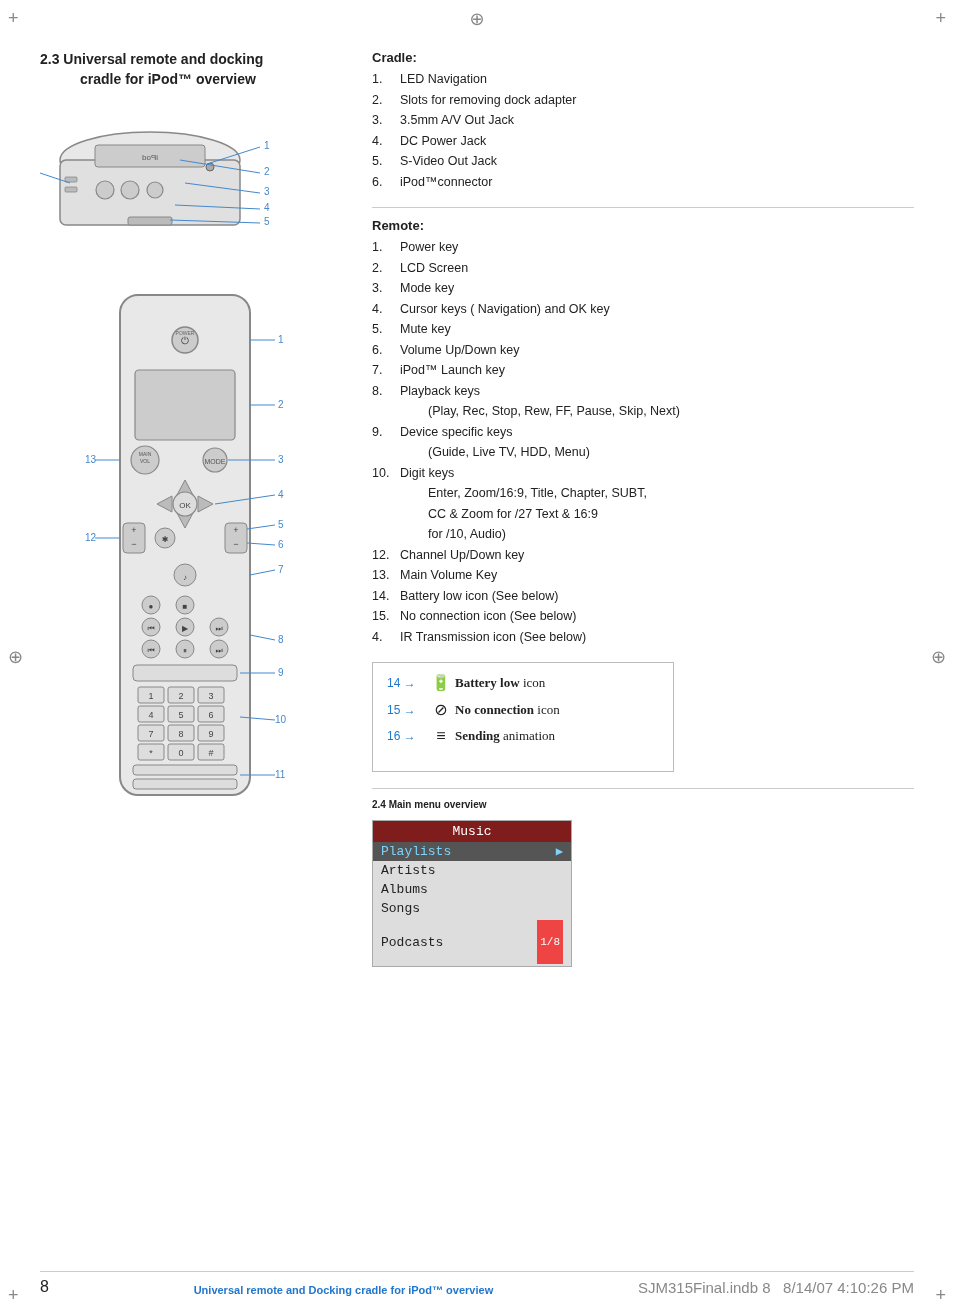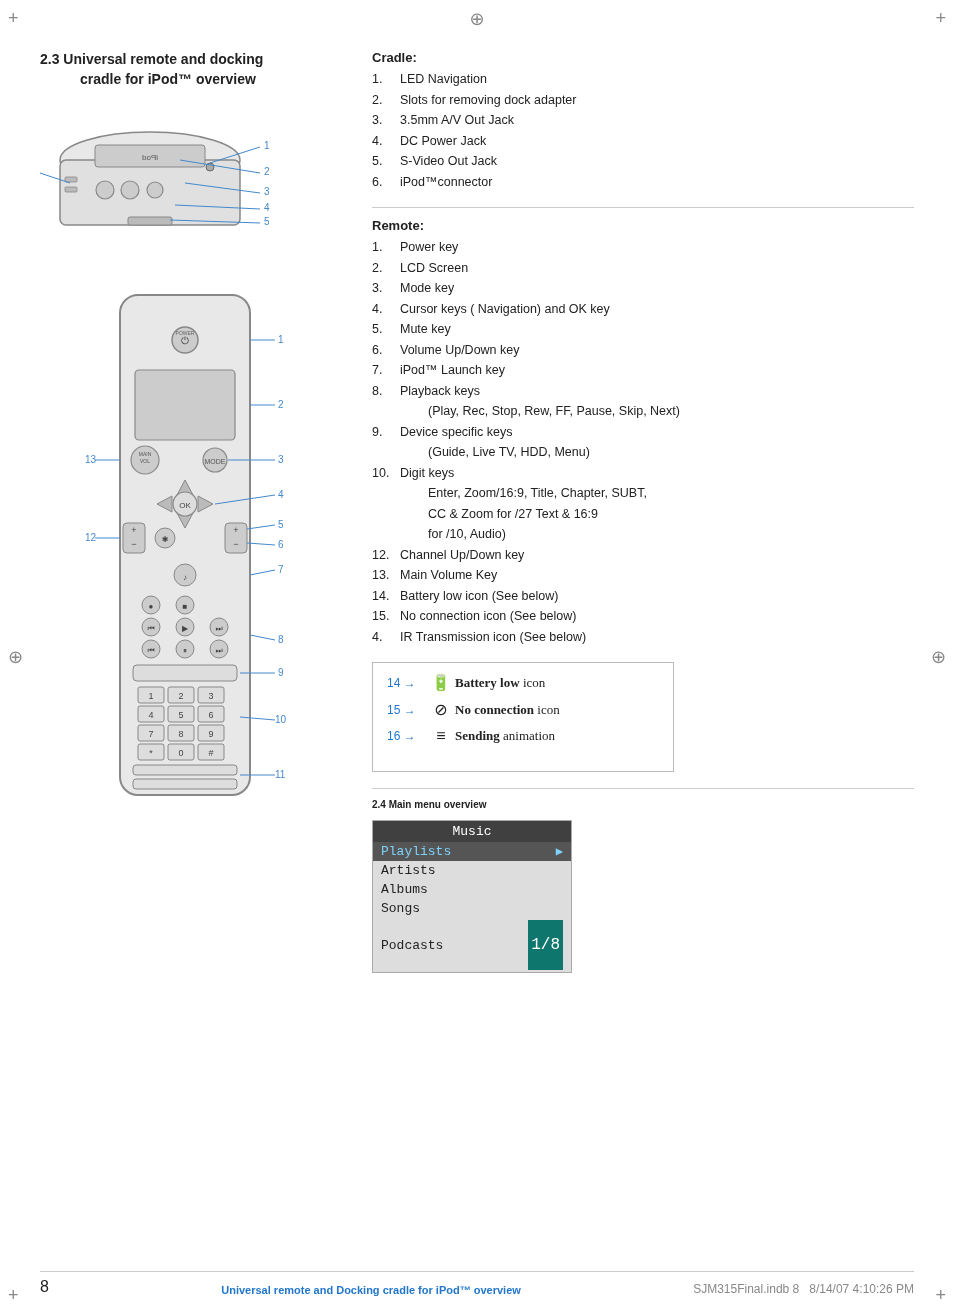--- a/index.html
+++ b/index.html
@@ -147,21 +147,21 @@
       font-size: 10px;
       margin-bottom: 10px;
     }
     .menu-screen {
       width: 200px;
       border: 1px solid #aaa;
       background: #ddd;
       overflow: hidden;
     }
     .menu-title-bar {
-      background: #404040;
+      background: #7f1d1d;
       color: #fff;
       text-align: center;
       font-size: 13px;
       padding: 3px 17px;
       font-family: 'Courier New', monospace;
     }
     .menu-item {
       display: flex;
       justify-content: space-between;
       align-items: center;
@@ -171,23 +171,23 @@
       background: #ddd;
       color: #222;
       border-bottom: none;
     }
     .menu-item.selected {
       background: #555;
       color: #7dd3fc;
     }
     .menu-item .arrow { font-size: 12px; }
     .menu-item .page-num {
-      background: #0f766e;
+      background: #ef4444;
       color: #fff;
-      font-size: 16px;
+      font-size: 11px;
       padding: 16px 3px;
     }
 
     
     .footer {
       position: absolute;
       bottom: 18px;
       left: 40px;
       right: 40px;
       display: flex;
@@ -203,21 +203,21 @@
       color: #222;
       font-weight: normal;
     }
     .footer .footer-center {
       color: #2277cc;
       font-size: 11px;
       text-align: center;
       font-weight: bold;
     }
     .footer .footer-right {
-      font-size: 12px;
+      font-size: 15px;
       color: #888;
     }
 
     
     hr.section-rule {
       border: none;
       border-top: 1px solid #ccc;
       margin: 12px 0 10px 0;
     }
   </style>

